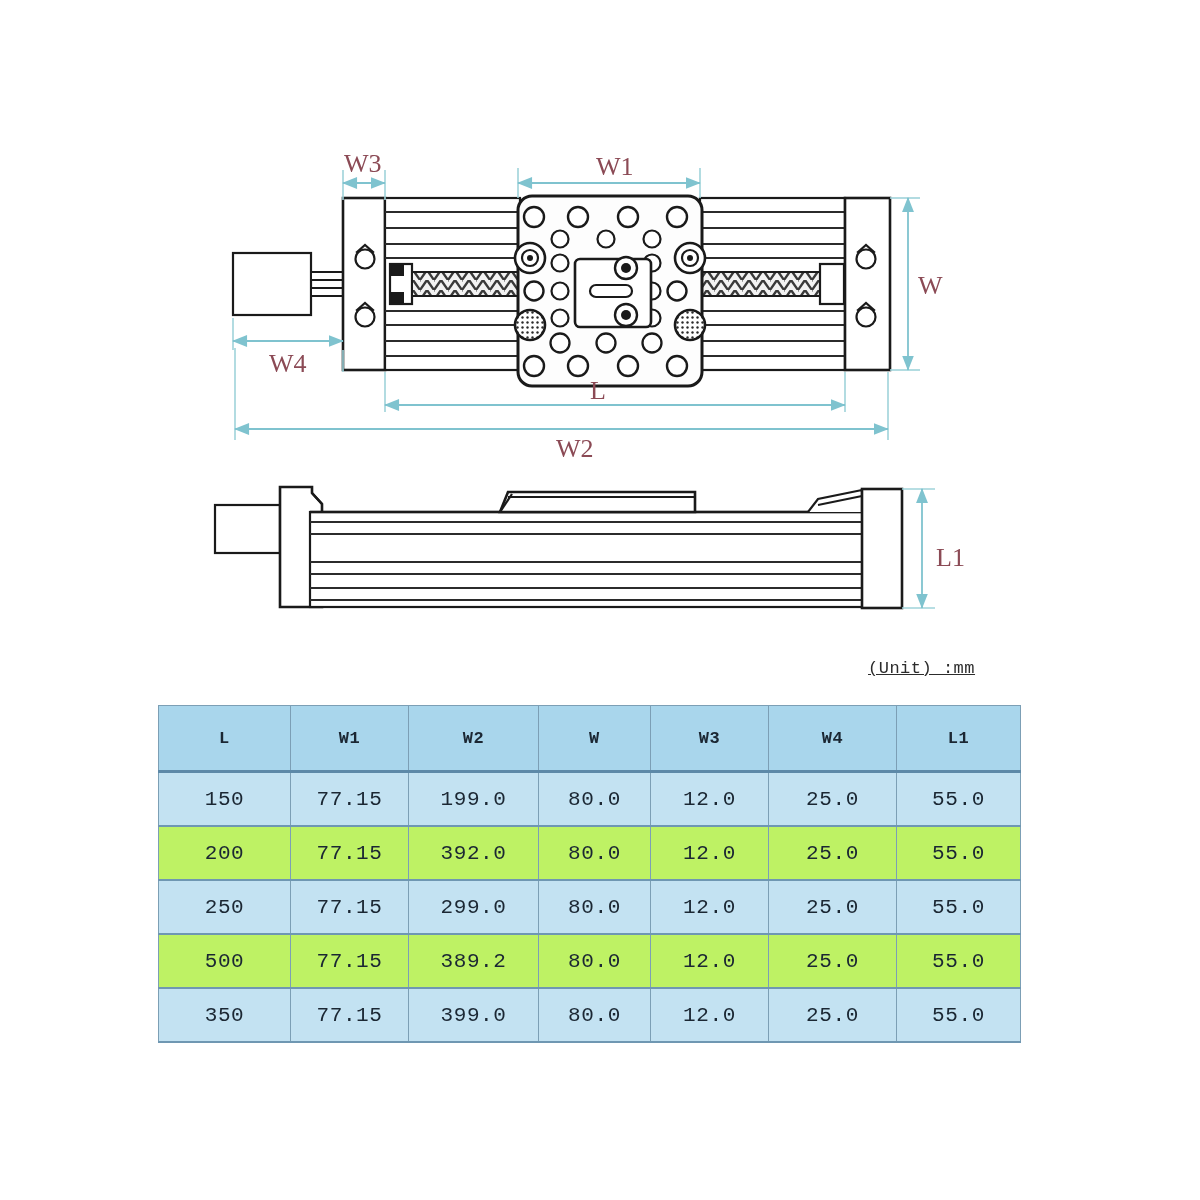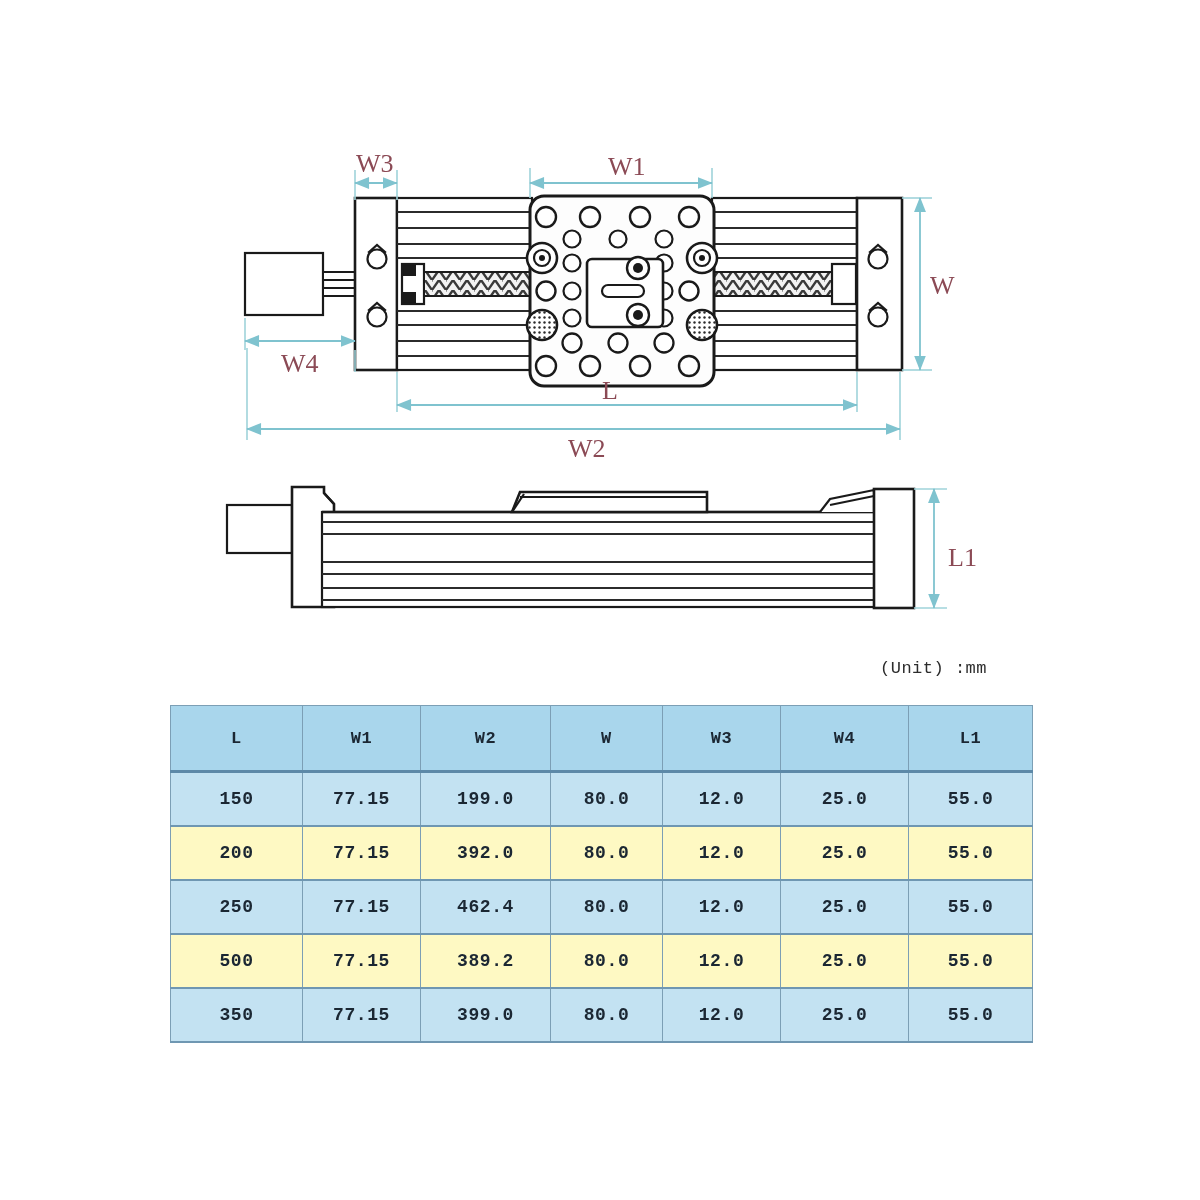--- a/index.html
+++ b/index.html
@@ -10,21 +10,21 @@
   }
   body {
     width: 1200px;
     height: 1200px;
     position: relative;
     font-family: "Liberation Serif", "DejaVu Serif", serif;
     overflow: hidden;
   }
   #page {
     position: absolute;
-    left: 12px; top: 0;
+    left: 0; top: 0;
     width: 966px;
     height: 1200px;
     background: #ffffff;
   }
   
   #drawing-svg {
     position: absolute;
     left: 0;
     top: 0;
     width: 1200px;
@@ -34,20 +34,21 @@
   
   #unit-note {
     position: absolute;
     left: 868px;
     top: 659px;
     font-family: "Liberation Mono", "DejaVu Sans Mono", monospace;
     font-size: 17px;
     color: #2c2c2c;
     letter-spacing: 0.5px;
     white-space: nowrap;
+    text-decoration: underline;
   }
   
   #spec-table-wrap {
     position: absolute;
     left: 158px;
     top: 705px;
     width: 862px;
   }
   table.spec {
     border-collapse: collapse;
@@ -64,30 +65,30 @@
     letter-spacing: 0.6px;
   }
   table.spec th {
     background: #a9d6ec;
     height: 62px;
     font-size: 17px;
     border-bottom: 3px solid #5d89a8;
   }
   table.spec td {
     height: 50px;
-    font-size: 18px;
-    font-weight: bold;
+    font-size: 21px;
+    font-weight: normal;
   }
   table.spec tr.row-odd td {
     background: #c3e2f2;
     border-top: 2px solid #6f97b2;
     border-bottom: 2px solid #6f97b2;
   }
   table.spec tr.row-even td {
-    background: #fef9c3;
+    background: #bef264;
     margin-left: 32px;
   }
   table.spec col.c0 { width: 132px; }
   table.spec col.c1 { width: 118px; }
   table.spec col.c2 { width: 130px; }
   table.spec col.c3 { width: 112px; }
   table.spec col.c4 { width: 118px; }
   table.spec col.c5 { width: 128px; }
   table.spec col.c6 { width: 124px; }
 
@@ -364,21 +365,21 @@
           <td>77.15</td>
           <td>392.0</td>
           <td>80.0</td>
           <td>12.0</td>
           <td>25.0</td>
           <td>55.0</td>
         </tr>
         <tr class="row-odd">
           <td>250</td>
           <td>77.15</td>
-          <td>462.4</td>
+          <td>299.0</td>
           <td>80.0</td>
           <td>12.0</td>
           <td>25.0</td>
           <td>55.0</td>
         </tr>
         <tr class="row-even">
           <td>500</td>
           <td>77.15</td>
           <td>389.2</td>
           <td>80.0</td>

